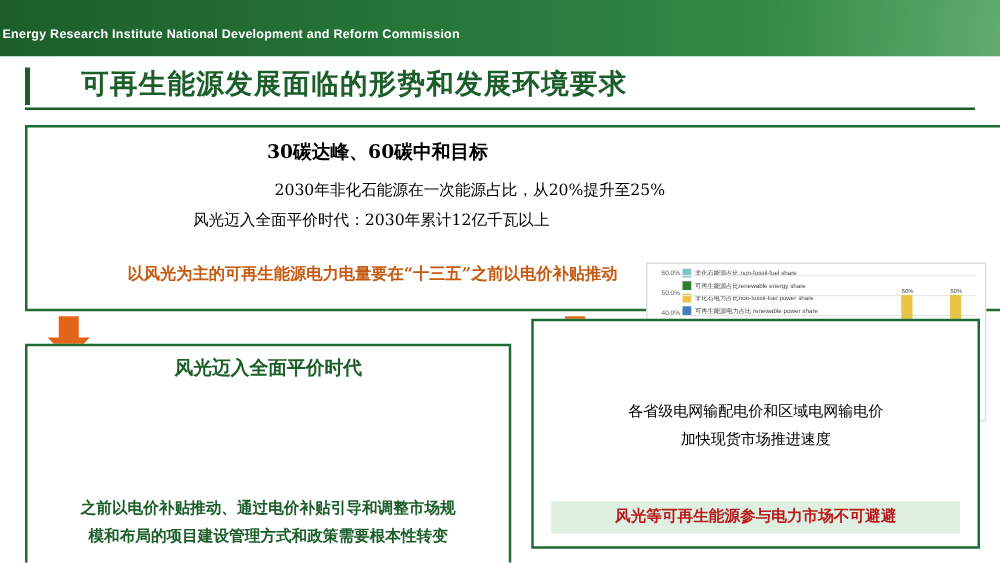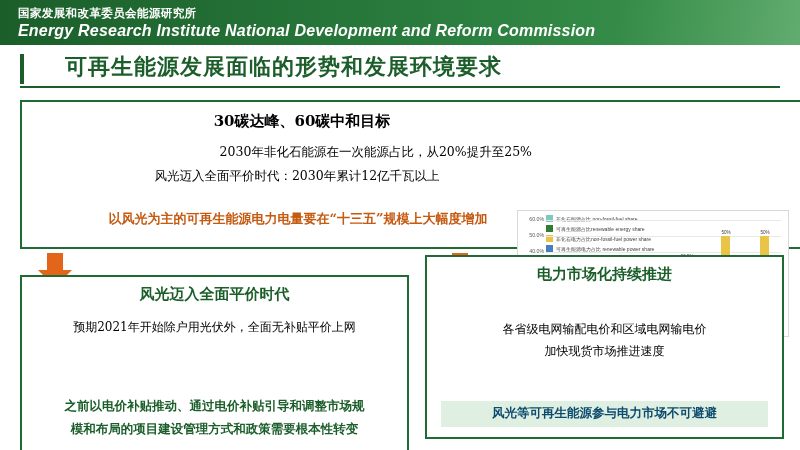--- a/index.html
+++ b/index.html
@@ -18,22 +18,22 @@
   }
   .header-accent{
     position:absolute;right:0;top:0;width:180px;height:45px;
     background:linear-gradient(100deg,rgba(255,255,255,0) 0%,rgba(255,255,255,.10) 60%,rgba(255,255,255,.18) 100%);
   }
   .header-line1{
     position:absolute;left:18px;top:6px;
     color:#ffffff;font-size:11.5px;font-weight:bold;letter-spacing:.4px;
   }
   .header-line2{
-    position:absolute;left:18px;top:22px;
-    color:#ffffff;font-size:16px;font-weight:bold;letter-spacing:.2px;font-style:italic;
+    position:absolute;left:2px;top:22px;
+    color:#ffffff;font-size:10px;font-weight:bold;letter-spacing:.2px;
   }
   
   .title-wrap{
     position:absolute;left:0;top:52px;width:800px;height:38px;
   }
   .title-bar{
     position:absolute;left:20px;top:2px;width:4px;height:30px;background:#1b5e2a;
   }
   .title-text{
     position:absolute;left:32px;top:0px;
@@ -104,43 +104,42 @@
   .b-hl{
     position:absolute;left:14px;width:calc(100% - 28px);text-align:center;
     font-family:"DejaVu Serif", serif;font-size:12.5px;font-weight:bold;color:#1b5e2a;line-height:21px;
   }
   .b3-hl-box{
     position:absolute;left:14px;top:144px;width:calc(100% - 28px);height:26px;
     background:#dff0e3;
   }
   .b3-hl-text{
     position:absolute;left:14px;top:148px;width:calc(100% - 28px);text-align:center;
-    font-family:"DejaVu Serif", serif;font-size:12.5px;font-weight:bold;color:#0c4a6e;
+    font-family:"DejaVu Serif", serif;font-size:12.5px;font-weight:bold;color:#b91c1c;
   }
 </style>
 </head>
 <body>
 
 <div class="header">
   <div class="header-accent"></div>
-  <div class="header-line1">国家发展和改革委员会能源研究所</div>
   <div class="header-line2">Energy Research Institute National Development and Reform Commission</div>
 </div>
 
 <div class="title-wrap">
   <div class="title-bar"></div>
   <div class="title-text">可再生能源发展面临的形势和发展环境要求</div>
   <div class="title-rule"></div>
 </div>
 
 <div class="box box1">
   <div class="b1-title">30碳达峰、60碳中和目标</div>
   <div class="b1-l1">2030年非化石能源在一次能源占比，从20%提升至25%</div>
   <div class="b1-l2">风光迈入全面平价时代：2030年累计12亿千瓦以上</div>
-  <div class="b1-hl">以风光为主的可再生能源电力电量要在“十三五”规模上大幅度增加</div>
+  <div class="b1-hl">以风光为主的可再生能源电力电量要在“十三五”之前以电价补贴推动</div>
 
   <div class="chart">
     <div class="chart-legend">
       <div class="lg-row">
         <span class="lg-sw" style="background:#7ec8c0"></span>
         <span class="lg-tx">非化石能源占比 non-fossil-fuel share</span>
       </div>
       <div class="lg-row">
         <span class="lg-sw" style="background:#2e7d32"></span>
         <span class="lg-tx">可再生能源占比renewable energy share</span>
@@ -250,24 +249,22 @@
   <div class="shaft"></div>
   <div class="head"></div>
 </div>
 <div class="arrow" style="left:586px;top:350px">
   <div class="shaft"></div>
   <div class="head"></div>
 </div>
 
 <div class="box box2">
   <div class="b-head">风光迈入全面平价时代</div>
-  <div class="b-body" style="top:40px">预期2021年开始除户用光伏外，全面无补贴平价上网</div>
   <div class="b-hl" style="top:118px">之前以电价补贴推动、通过电价补贴引导和调整市场规</div>
   <div class="b-hl" style="top:141px">模和布局的项目建设管理方式和政策需要根本性转变</div>
 </div>
 
 <div class="box box3">
-  <div class="b-head">电力市场化持续推进</div>
   <div class="b-body" style="top:84px">加快现货市场推进速度</div>
   <div class="b-body" style="top:62px">各省级电网输配电价和区域电网输电价</div>
   <div class="b3-hl-box"></div>
   <div class="b3-hl-text">风光等可再生能源参与电力市场不可避避</div>
 </div>
 
 </body></html>

